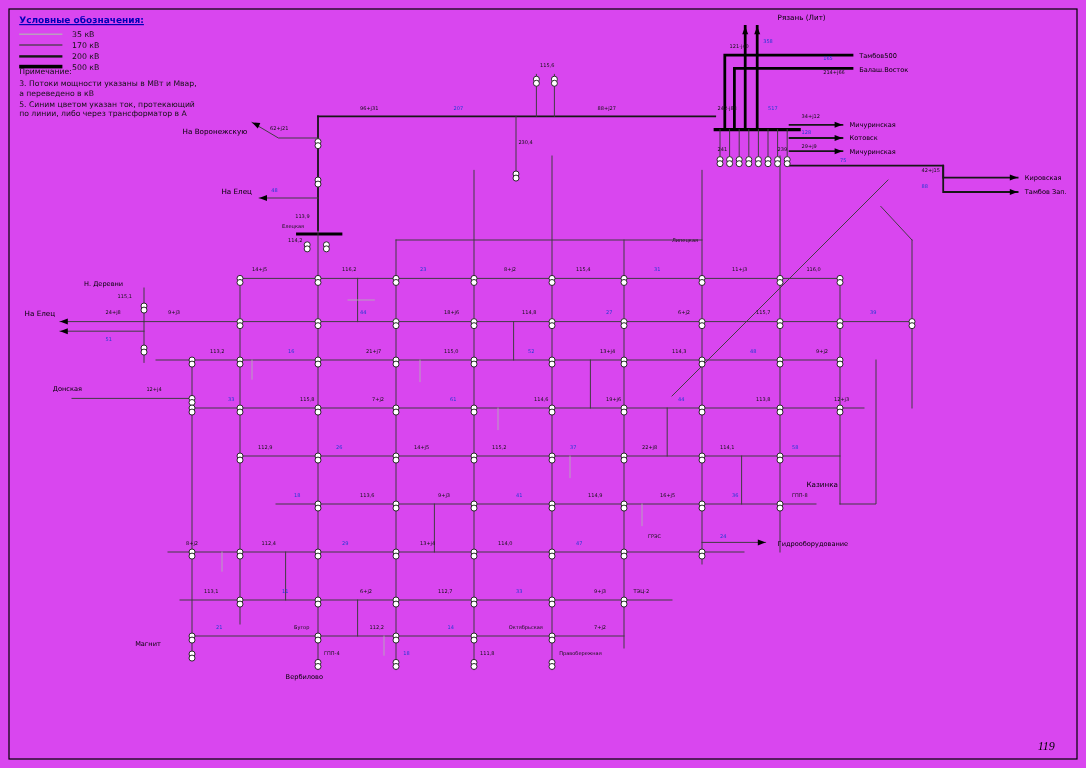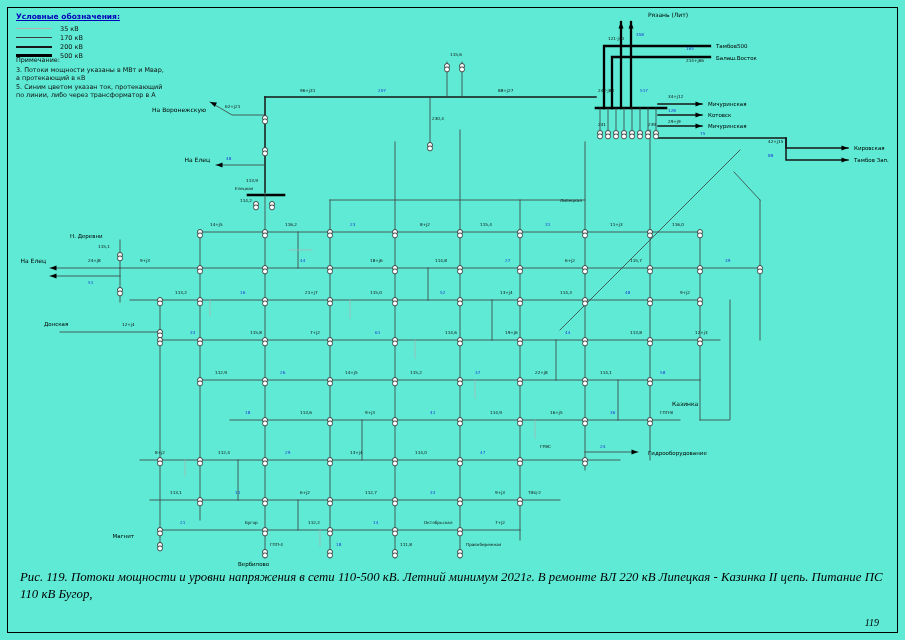--- a/index.html
+++ b/index.html
@@ -1,16 +1,16 @@
 <!DOCTYPE html>
 <html><head>
 <meta charset="utf-8">
 <style>
   html,body{margin:0;padding:0;background:#e8e8e8;}
-  .page{position:relative;width:905px;height:640px;background:#5eead4;overflow:hidden;
+  .page{position:relative;width:905px;height:640px;background:#d946ef;overflow:hidden;
         font-family:"DejaVu Sans",sans-serif;}
   .frame{position:absolute;left:7px;top:7px;right:7px;bottom:7px;border:1.4px solid #000;pointer-events:none;}
   #net{position:absolute;left:0;top:0;width:905px;height:640px;}
   
   .e{fill:none;stroke-linecap:square;stroke-linejoin:miter;}
   .k35{stroke:#b3b3b3;stroke-width:0.7;}
   .k110{stroke:#3c3c3c;stroke-width:0.8;}
   .k220{stroke:#161616;stroke-width:1.5;}
   .k500{stroke:#000;stroke-width:2.3;}
   .bus{stroke:#000;stroke-width:2.6;}
@@ -651,23 +651,22 @@
     </div>
     <div class="legend-row">
       <span class="sample s500"></span>
       <span class="lab">500 кВ</span>
     </div>
   </div>
 
   <div class="notes">
     <div class="ttl">Примечание:</div>
     <div>3. Потоки мощности указаны в МВт и Мвар,</div>
-    <div>а протекающий в кВ</div>
+    <div>а переведено в кВ</div>
     <div>5. Синим цветом указан ток, протекающий</div>
     <div>по линии, либо через трансформатор в А</div>
   </div>
 
   <div class="caption">
-    <div>Рис. 119. Потоки мощности и уровни напряжения в сети 110-500 кВ.  Летний минимум 2021г. В ремонте ВЛ 220 кВ Липецкая - Казинка  II цепь. Питание ПС 110 кВ Бугор,</div>
   </div>
 
   <div class="pagenum">119</div>
 </div>
 
 </body></html>

